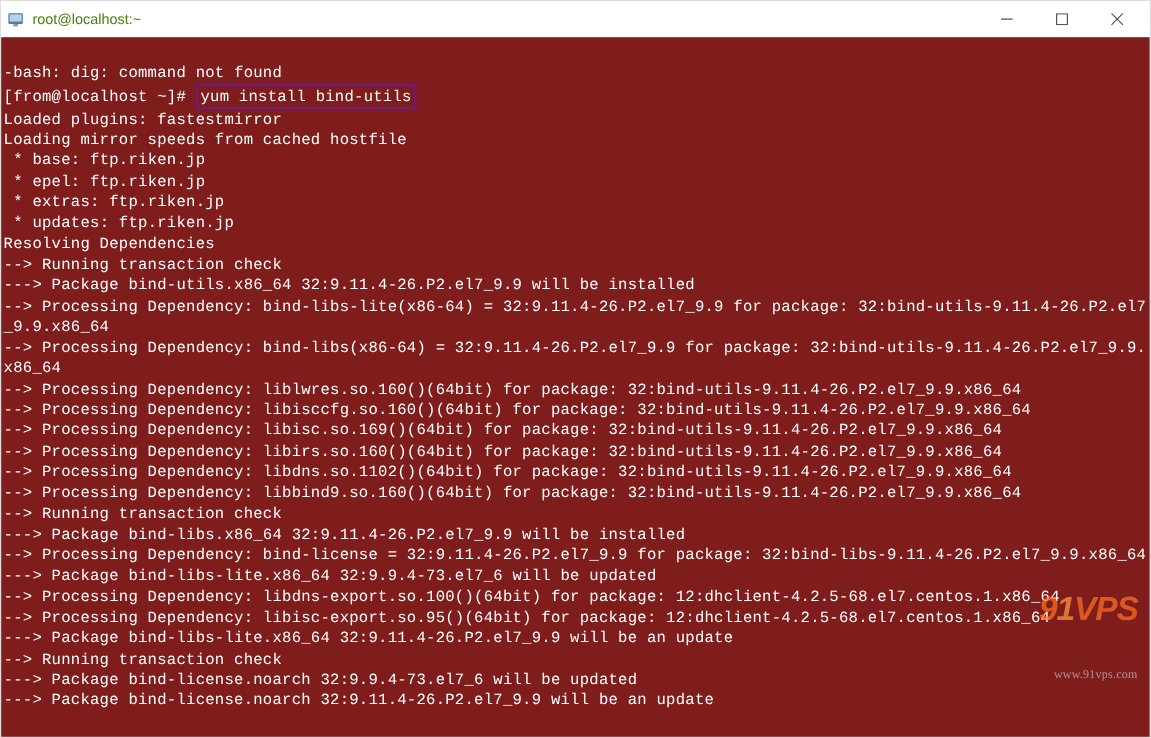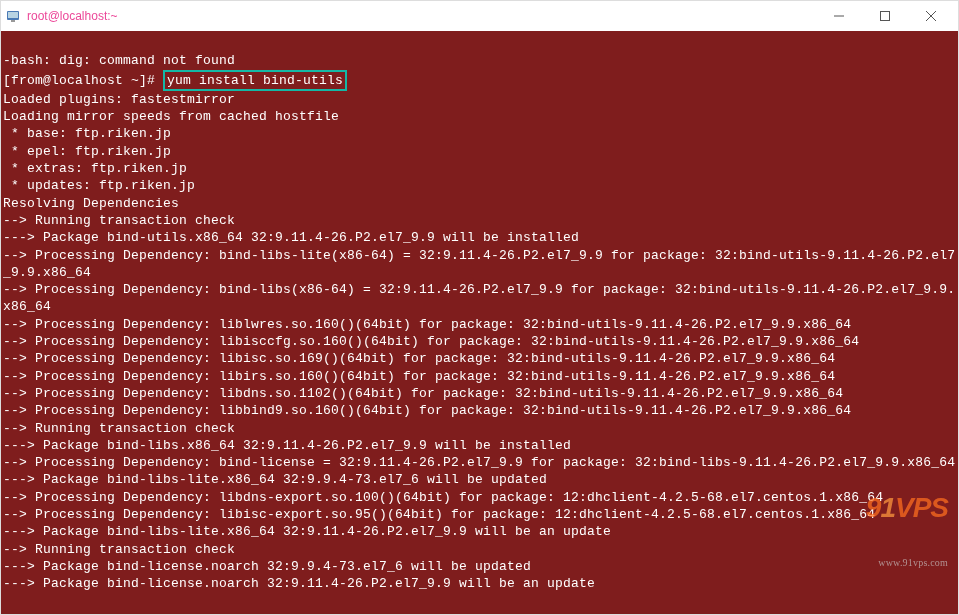--- a/index.html
+++ b/index.html
@@ -27,21 +27,21 @@
     .titlebar-icon {
       width: 16px;
       height: 16px;
       margin-right: 6px;
       display: inline-flex;
       align-items: center;
       justify-content: center;
     }
     .titlebar-title {
       flex: 1;
-      color: #ec4899;
+      color: #4d7c0f;
       font-family: "Segoe UI", sans-serif;
       font-size: 12px;
     }
     .titlebar-controls {
       display: flex;
     }
     .titlebar-btn {
       width: 46px;
       height: 30px;
       display: flex;
@@ -58,21 +58,21 @@
       line-height: 17.3px;
       font-size: 13px;
       letter-spacing: 0.2px;
       white-space: pre-wrap;
       word-break: break-all;
       position: relative;
       overflow: hidden;
     }
     .prompt-line { display: block; }
     .highlight-box {
-      border: 2px solid #14b8a6;
+      border: 2px solid #701a75;
       padding: 0 2px;
       display: inline-block;
     }
     .watermark {
       position: absolute;
       right: 10px;
       bottom: 8px;
       text-align: right;
       pointer-events: none;
       margin-left: 30px;

